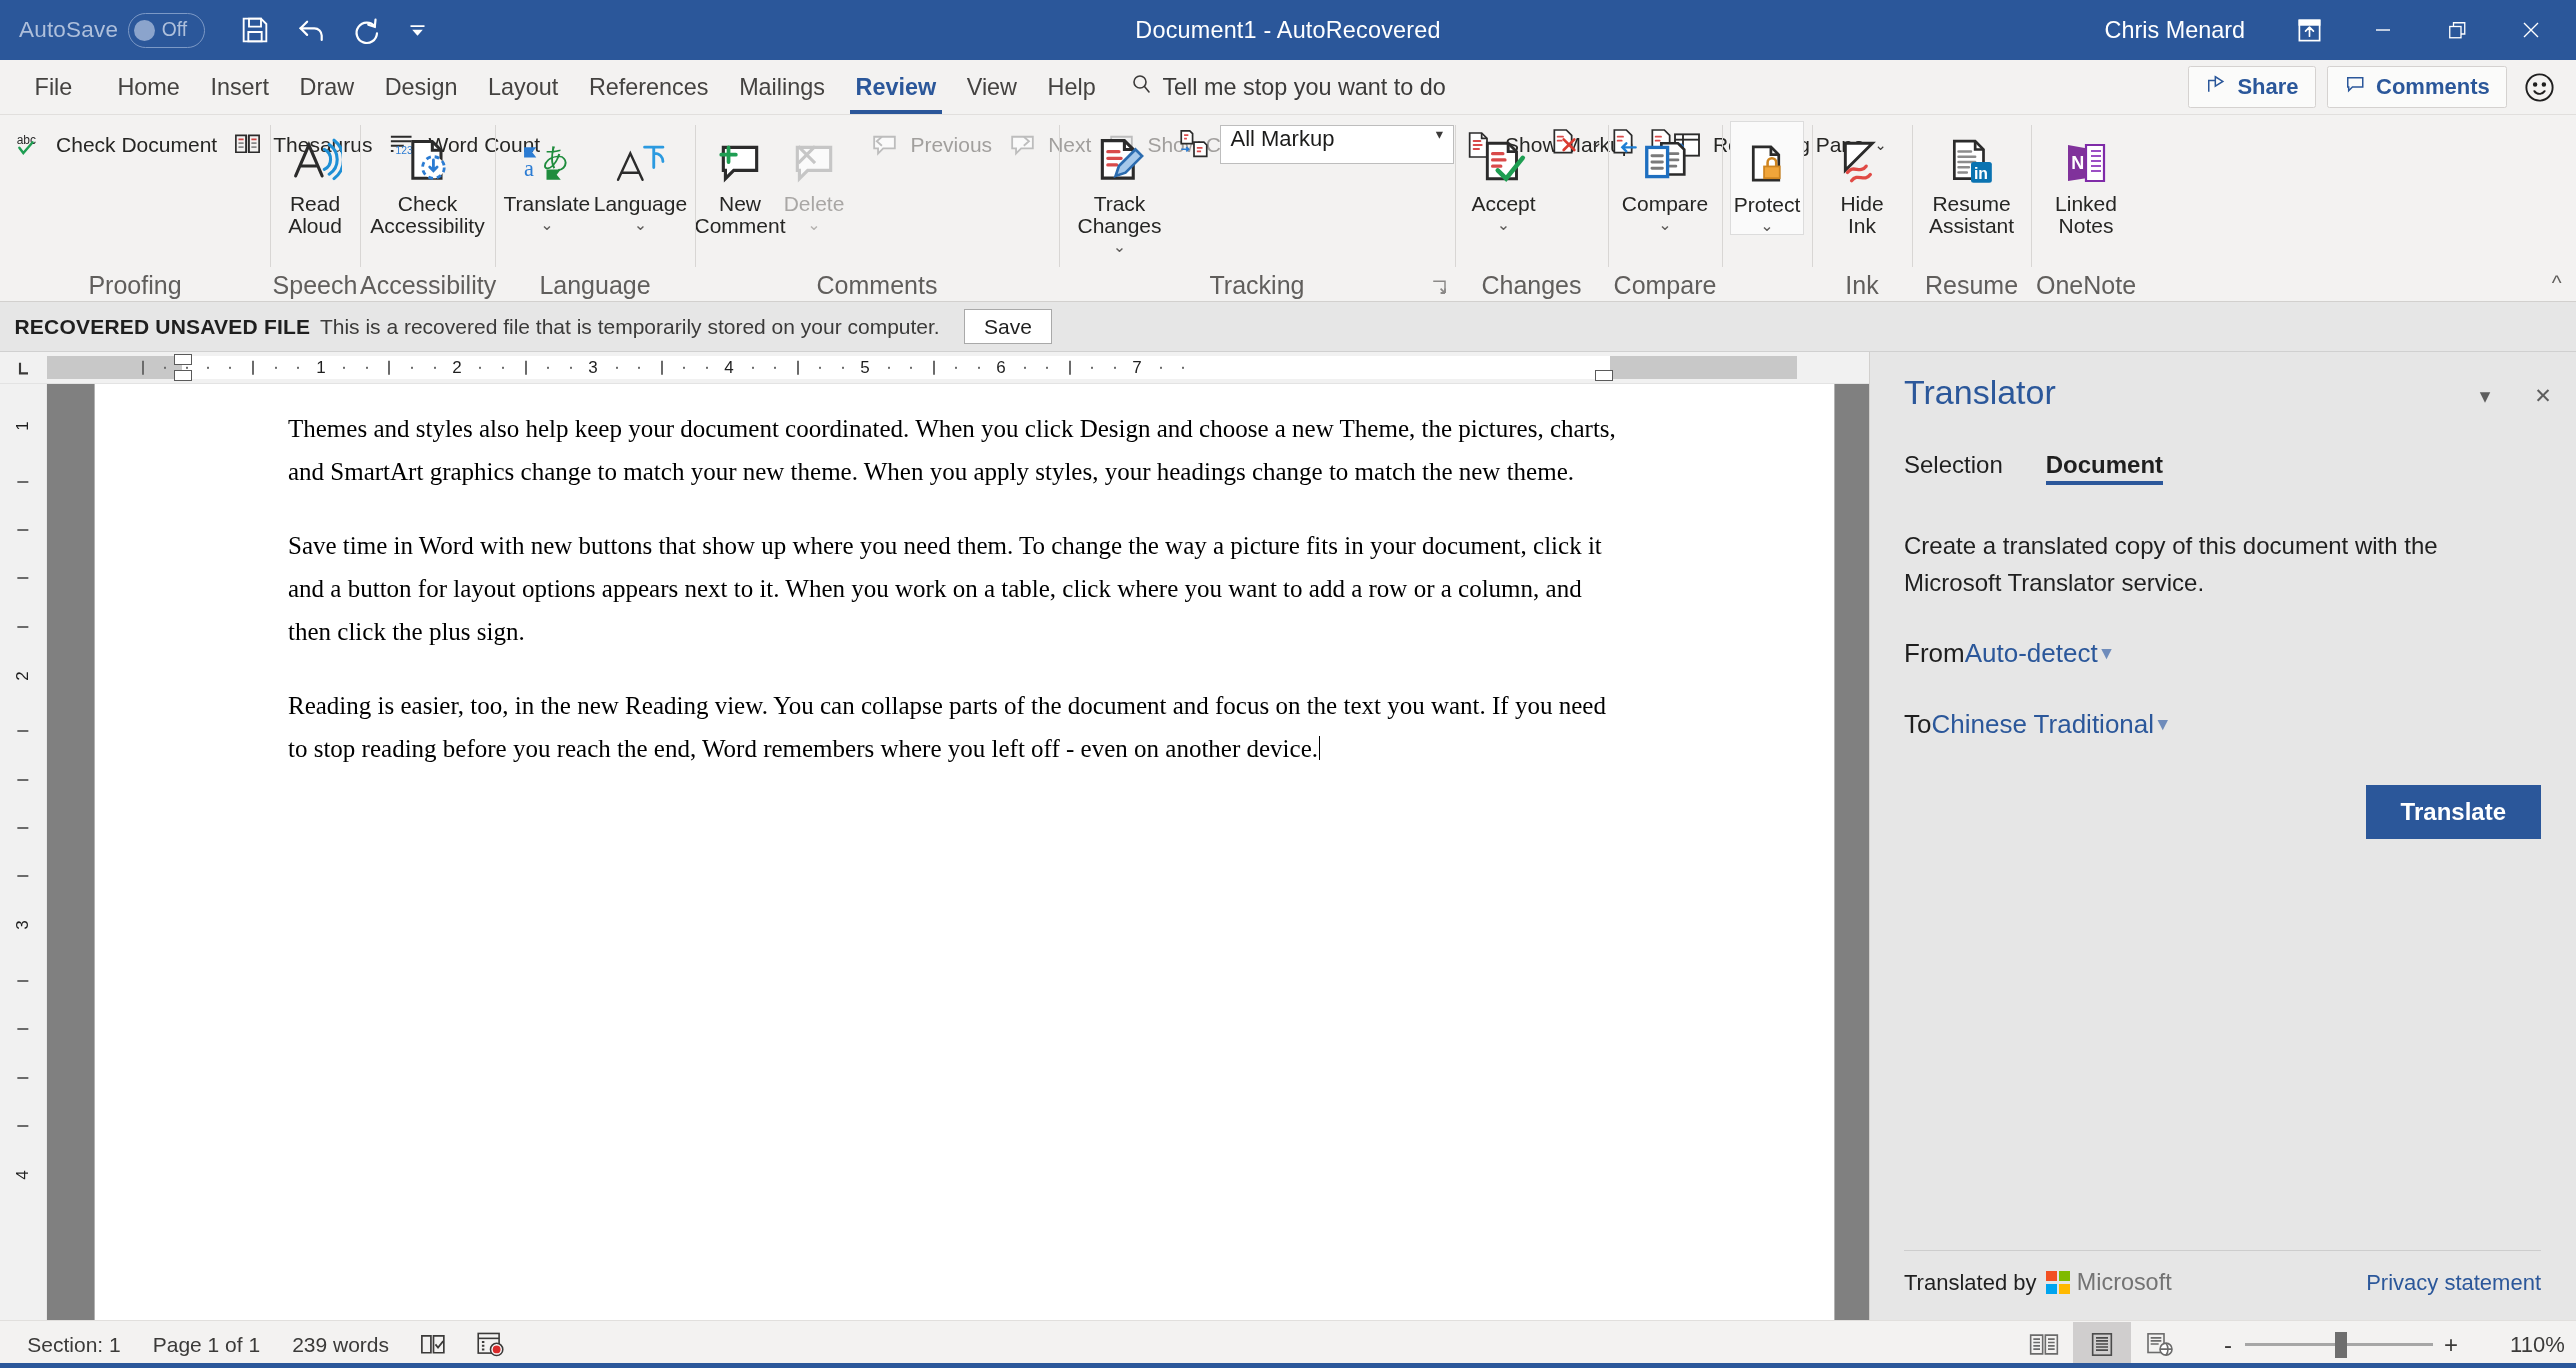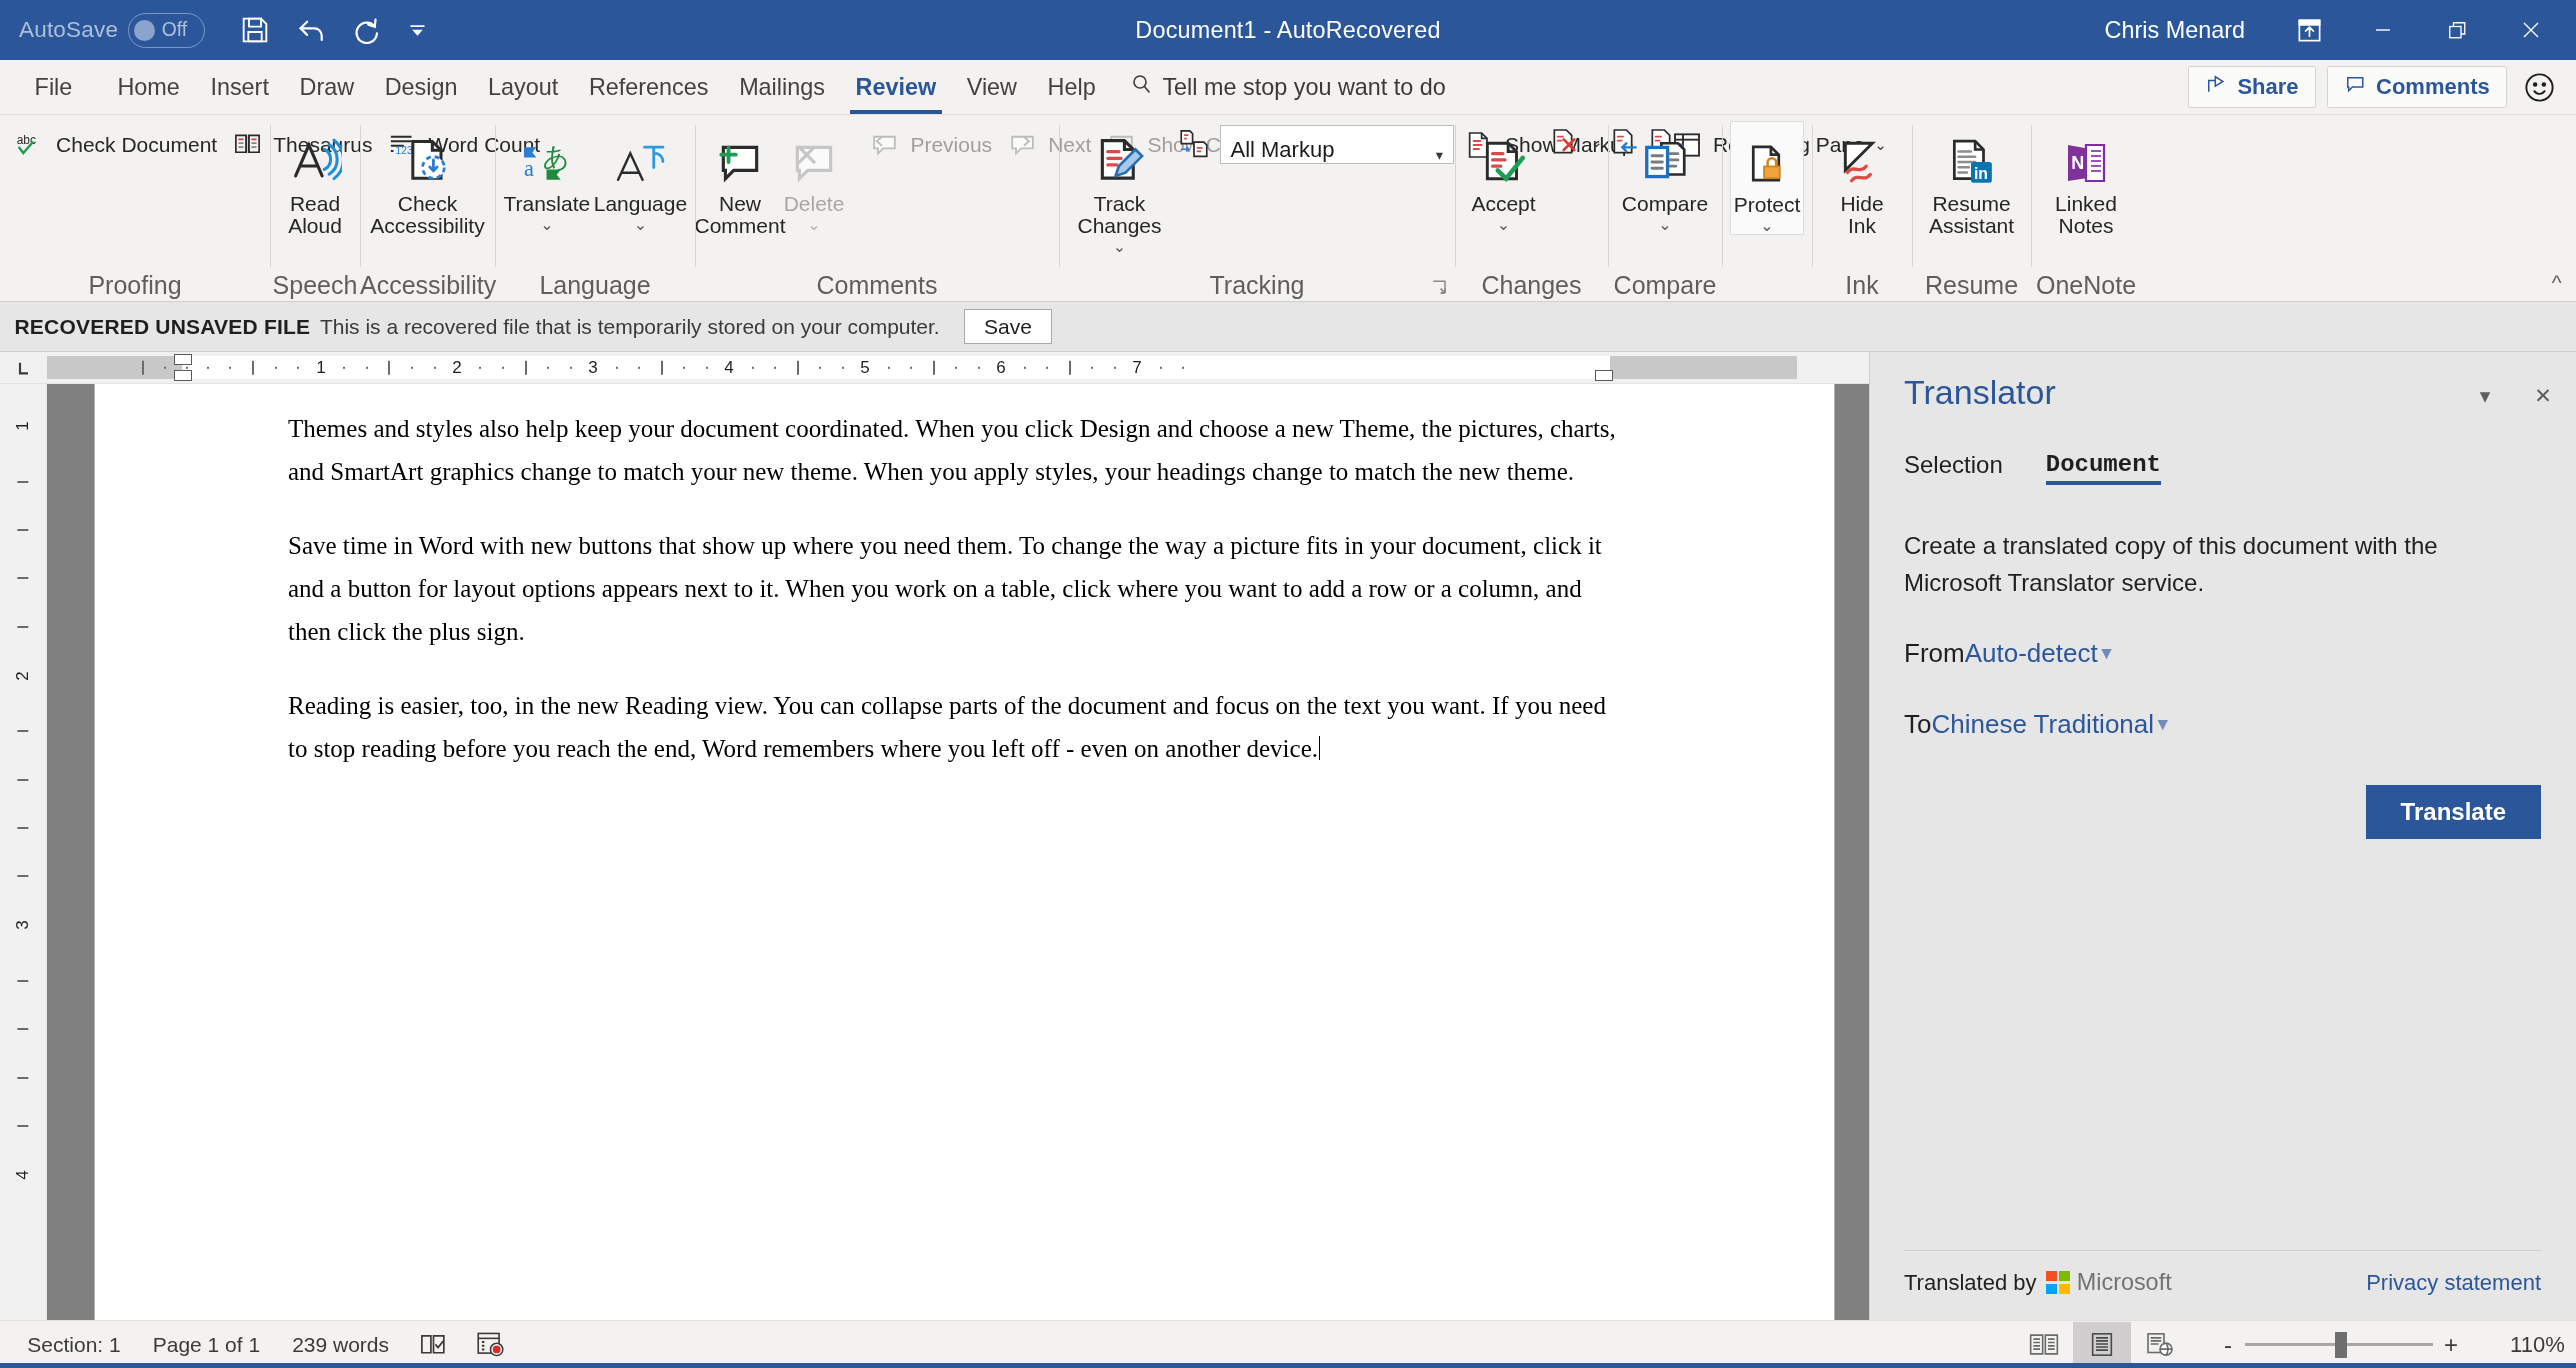--- a/index.html
+++ b/index.html
@@ -103,21 +103,21 @@
   .bbtn .ic { height: 61px; display: flex; align-items: flex-end; justify-content: center; margin-bottom: 5.6px; }
   .bbtn .lbl { white-space: pre-line; }
   .bbtn .caret { font-size: 16px; line-height: 1; margin-top: 1.6px; color: #605e5c; }
   .bbtn.disabled .caret { color: #b5b3b1; }
 
   .combo {
     display: flex; align-items: center; gap: 8px;
   }
   .combo-box {
     width: 234px; height: 39px; background: #ffffff; border: 0.8px solid #bdbdbd;
-    display: flex; align-items: flex-end; justify-content: space-between; padding: 0 9.7px;
+    display: flex; align-items: flex-start; justify-content: space-between; padding: 0 9.7px;
     font-size: 22px; color: #1b1b1a;
   }
   .combo-box .cv { overflow: hidden; white-space: nowrap; }
   .tiny-caret { font-size: 14.5px; color: #3b3a39; }
 
   .ribbon-collapse { position: absolute; right: 14.5px; bottom: 6.4px; font-size: 21px; color: #605e5c; }
 
   
   .recovered {
     flex: 0 0 50px; height: 50px; background: #e6e6e6; display: flex; align-items: center;
@@ -170,21 +170,21 @@
   .pane {
     width: 707px; flex: 0 0 707px; background: #e6e6e6; display: flex; flex-direction: column;
     border-left: 0.8px solid #d2d0ce; position: relative;
   }
   .pane-head { display: flex; align-items: flex-start; padding: 21px 21px 0 34px; }
   .pane-title { font-size: 34px; color: #2b579a; font-weight: 400; }
   .pane-head-btns { margin-left: auto; display: flex; align-items: center; gap: 34px; padding-top: 11.3px;}
   .pane-hbtn { font-size: 21px; color: #5e5e5e; width: 24px; text-align: center; }
   .pane-tabs { display: flex; gap: 43px; padding: 39px 0 0 34px; }
   .ptab { font-size: 24px; color: #1f1f1f; padding-bottom: 6.4px; position: relative; }
-  .ptab.active { font-weight: bold; font-family: Liberation Mono, monospace; }
+  .ptab.active { font-weight: bold; }
   .ptab.active::after {
     content:""; position:absolute; left:0; right:0; bottom:0; height: 4px; background:#2b579a;
   }
   .pane-desc { padding: 42px 42px 0 34px; font-size: 24px; line-height: 37px; color: #1f1f1f; }
   .lang-row { display: flex; align-items: center; padding-left: 34px; font-size: 26px; }
   .lang-row.from { padding-top: 37px; }
   .lang-row.to { padding-top: 40px; }
   .lang-label { color: #1f1f1f; }
   .lang-value { color: #2b579a; }
   .lang-caret { color: #6f8cbb; font-size: 17.7px; }

